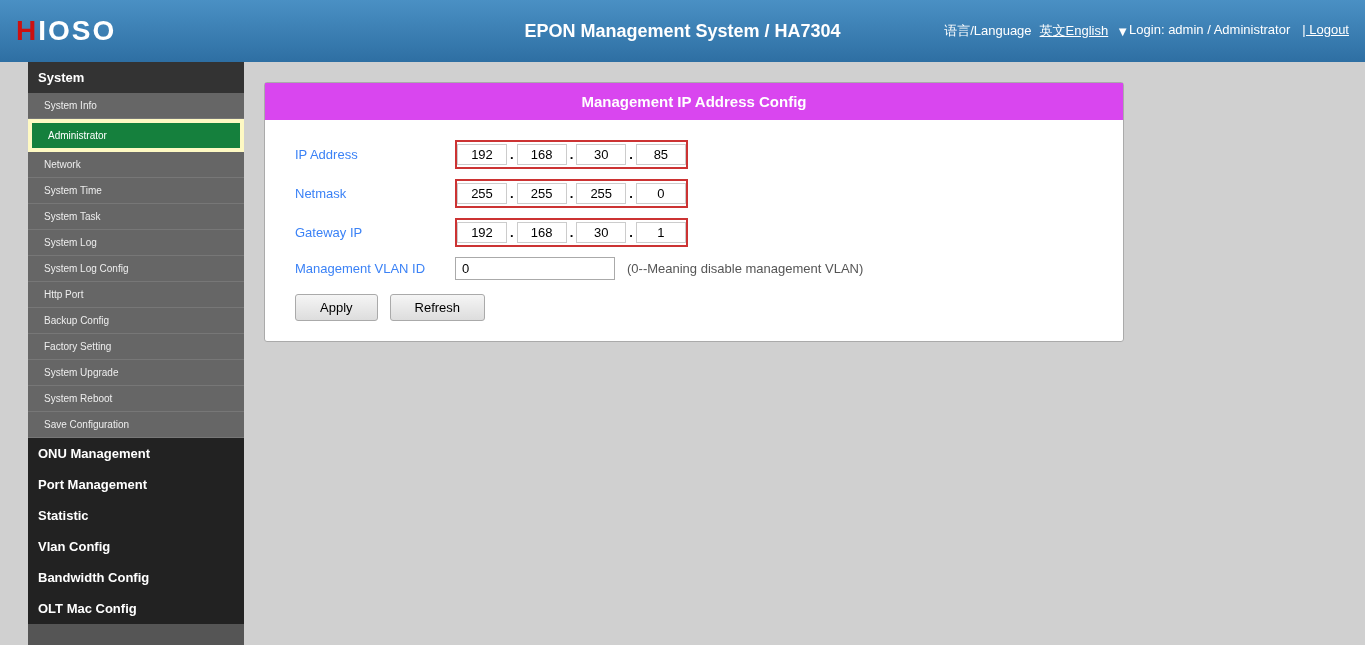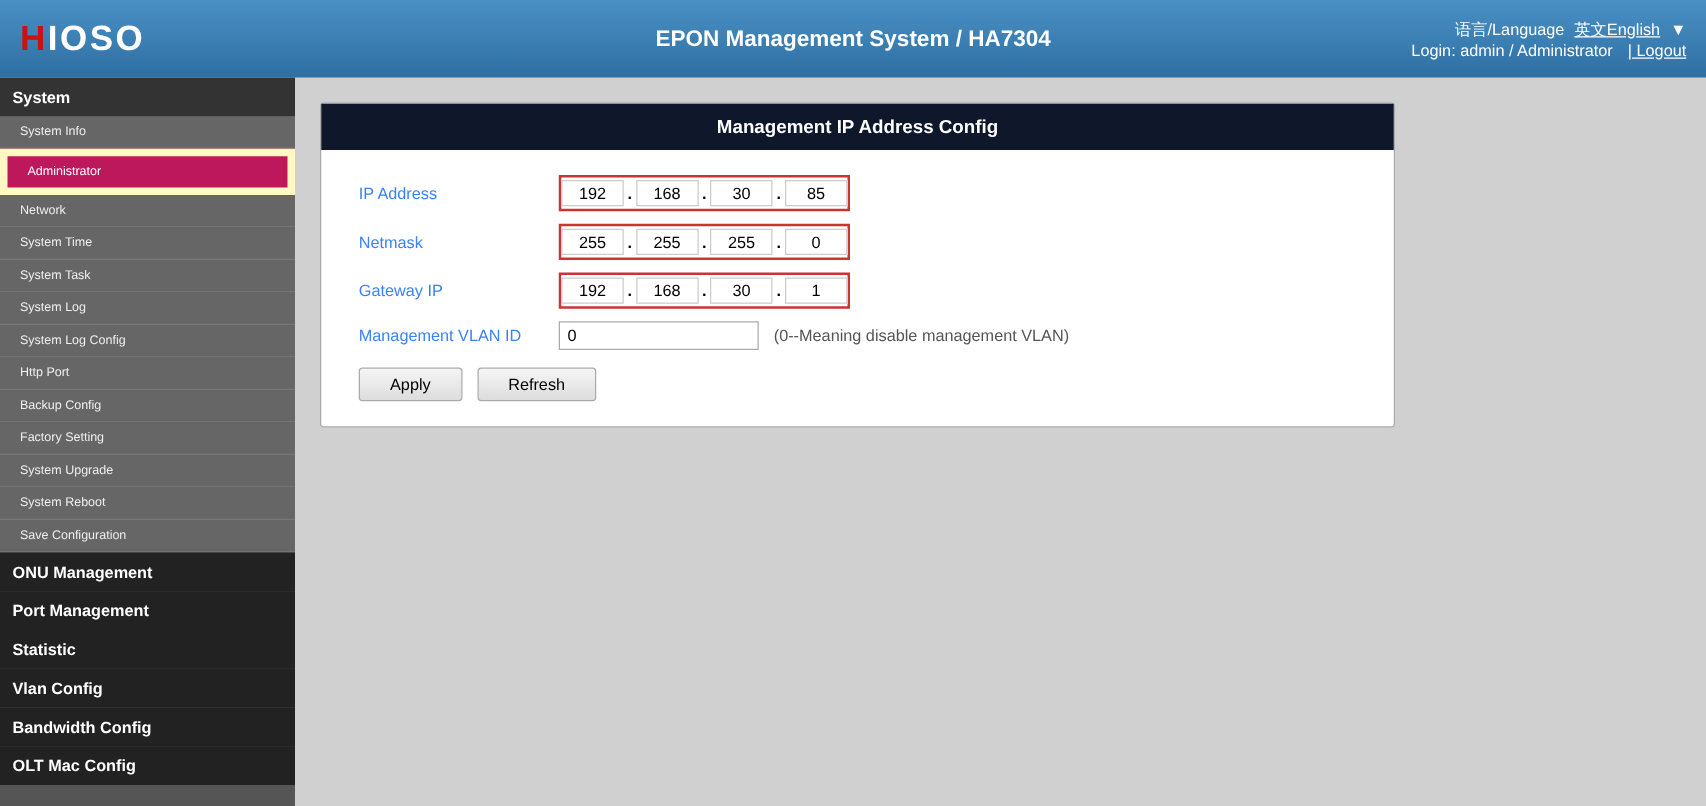--- a/index.html
+++ b/index.html
@@ -31,22 +31,22 @@
       position: absolute;
       left: 50%;
       top: 50%;
       transform: translate(-50%, -50%);
       color: white;
       font-size: 18px;
       font-weight: bold;
     }
     #header-right {
       display: flex;
-      flex-direction: column;
-      align-items: flex-end;
+      flex-direction: row;
+      align-items: flex-start;
       color: white;
       font-size: 13px;
     }
     #header-right .top-line {
       display: flex;
       gap: 8px;
       align-items: center;
     }
     #header-right .bottom-line {
       display: flex;
@@ -56,65 +56,66 @@
     #header-right a, #header-right span { color: white; text-decoration: none; }
 
     
     #layout {
       display: flex;
       height: calc(645px - 62px);
     }
 
     
     #sidebar {
-      width: 236px;
+      width: 216px;
       background: #555;
       overflow-y: auto;
       flex-shrink: 0;
+      margin-left: 28px;
     }
     .sidebar-group-header {
       background: #333;
       color: white;
       padding: 8px 10px;
       font-weight: bold;
       font-size: 13px;
       cursor: pointer;
     }
     .sidebar-item {
       background: #666;
       color: #eee;
       padding: 7px 16px;
       font-size: 10px;
       cursor: pointer;
       border-bottom: 1px solid #777;
     }
     .sidebar-item.active {
-      background: #be185d;
-      border: 6px solid #fef9c3;
+      background: #15803d;
+      border: 4px solid #fef9c3;
       color: white;
     }
     .sidebar-group-header.dark { background: #222; color: white; }
 
     
     #main {
       flex: 1;
       padding: 20px;
       background: #d0d0d0;
       overflow-y: auto;
     }
 
     
     .card {
       background: white;
       border: 1px solid #aaa;
       border-radius: 3px;
       max-width: 860px;
     }
     .card-header {
-      background: #0f172a;
+      background: #d946ef;
       color: white;
       text-align: center;
       padding: 10px;
       font-size: 15px;
       font-weight: bold;
     }
     .card-body {
       padding: 20px 20px 20px 30px;
     }
     .form-row {

